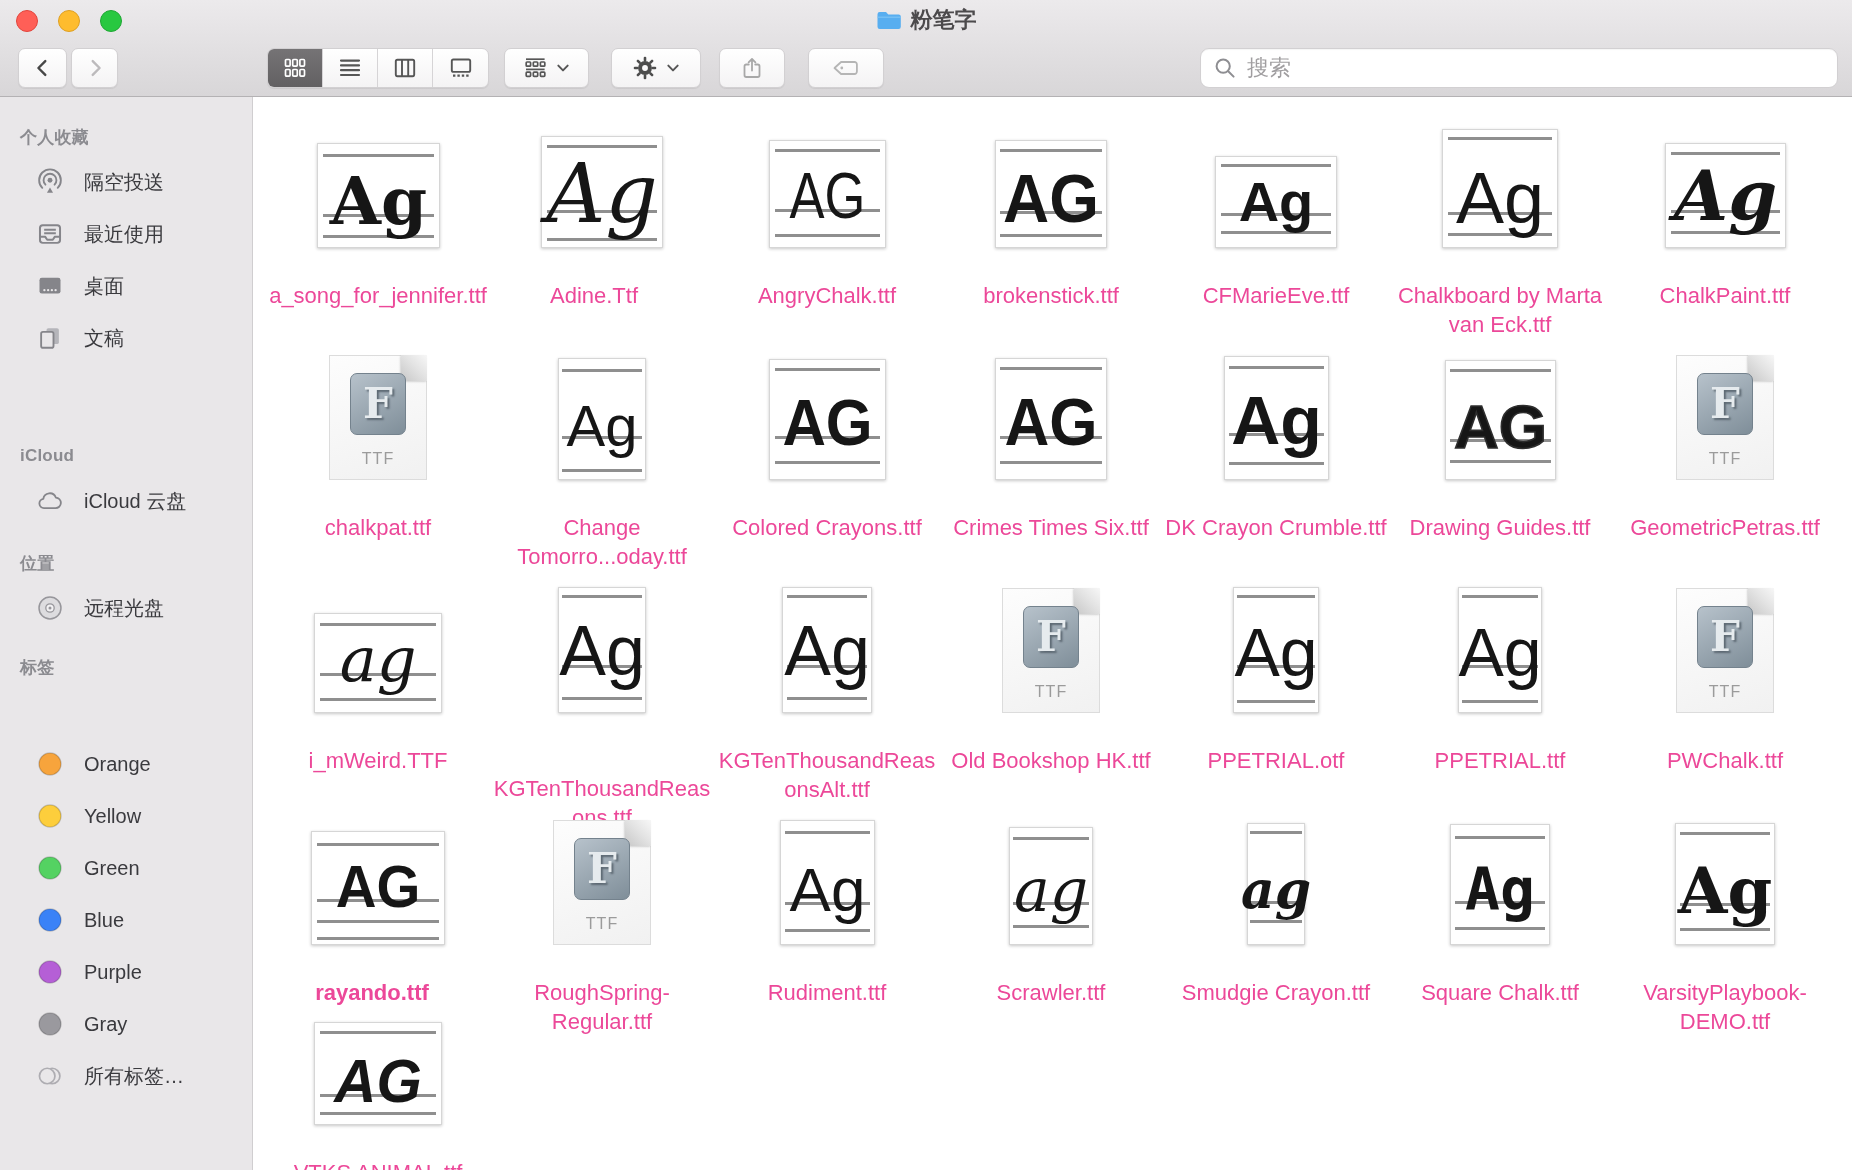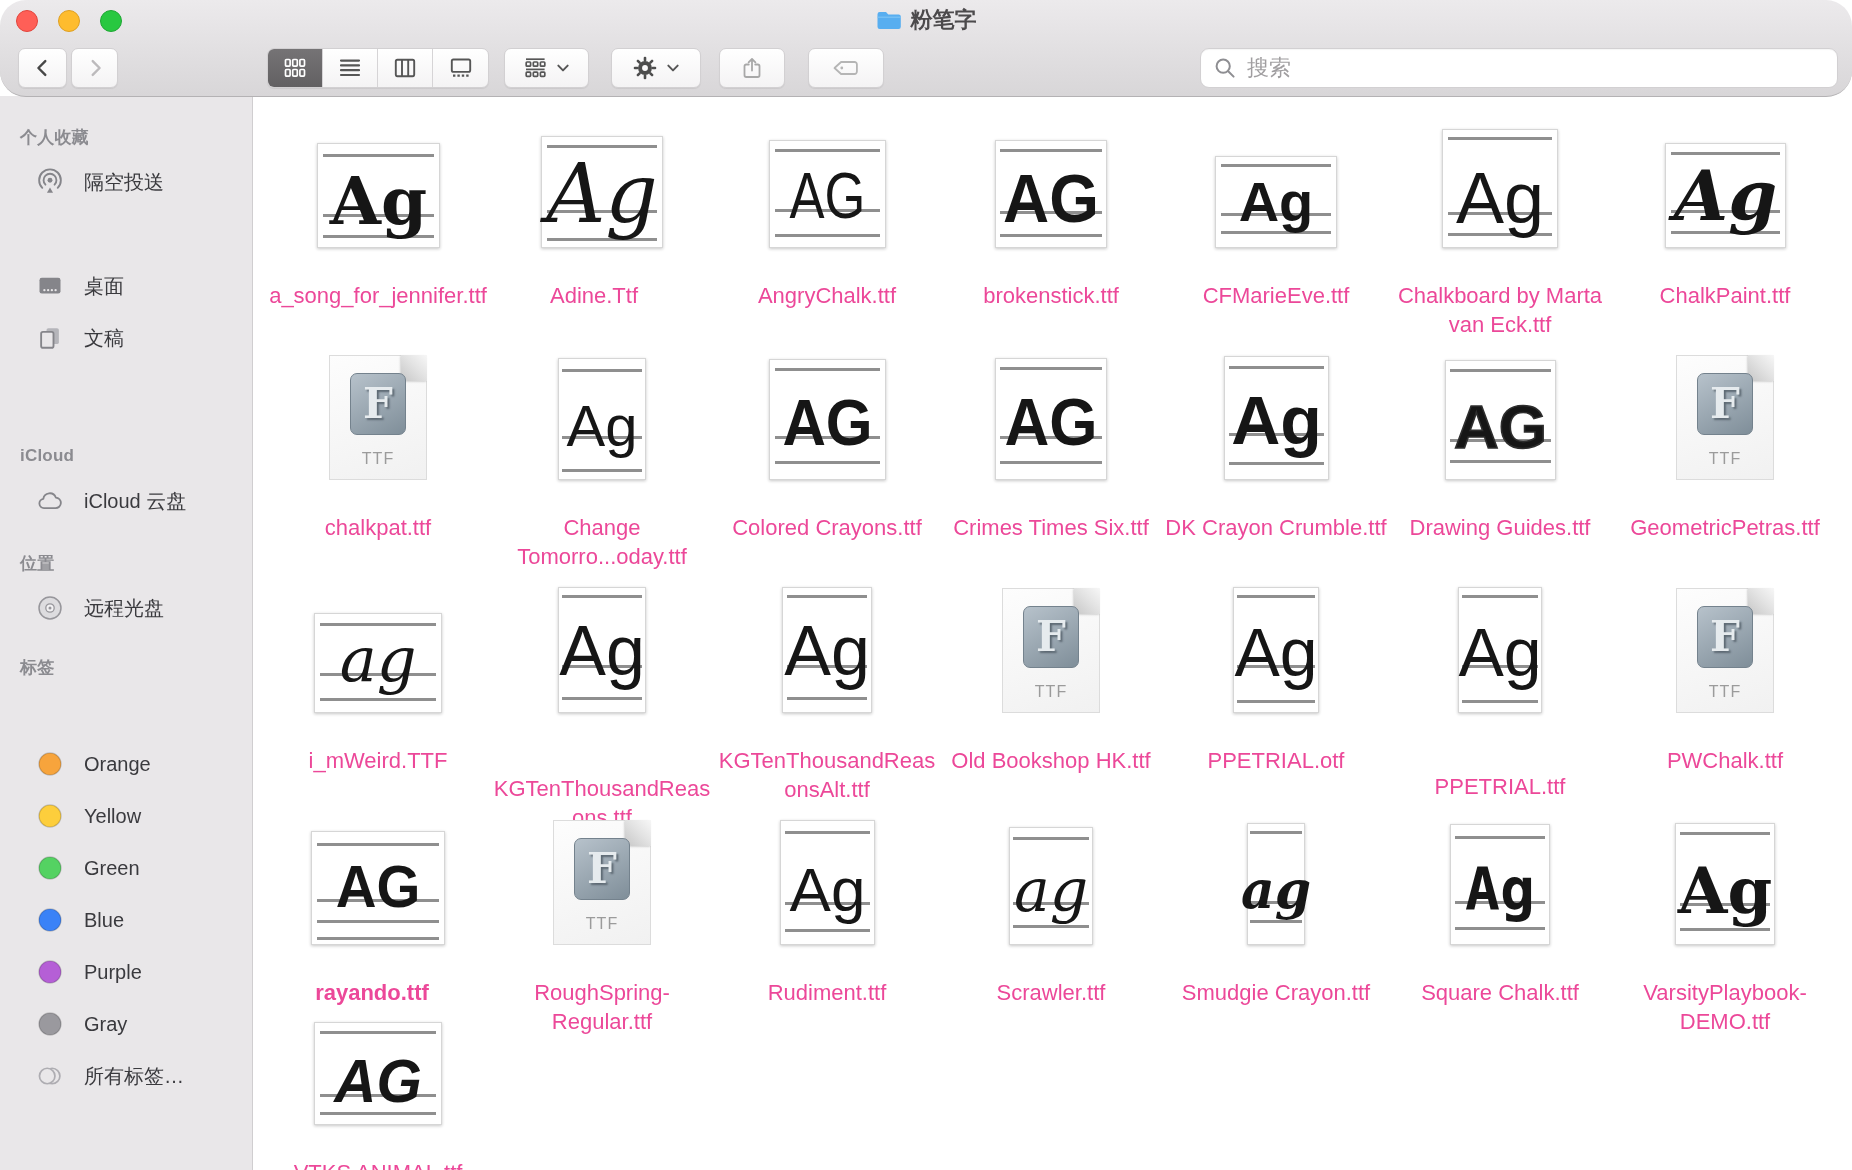--- a/index.html
+++ b/index.html
@@ -10,21 +10,20 @@
     -webkit-font-smoothing:antialiased;
   }
   .window{position:absolute;inset:0;}
 
   
   .header{
     position:absolute;left:0;top:0;width:1852px;height:96px;
     background:linear-gradient(#eceaec,#d8d6d8);
     border-bottom:1px solid #b4b2b4;
     z-index:30;
-    border-radius:26px;
   }
   .titlebar{position:absolute;left:0;top:0;width:100%;height:40px;}
   .traffic{position:absolute;left:16px;top:10px;display:flex;gap:20px;}
   .tl{width:22px;height:22px;border-radius:50%;box-sizing:border-box;}
   .tl.red{background:#ff5f57;border:1px solid #e2453c;}
   .tl.yellow{background:#febc2e;border:1px solid #dfa023;}
   .tl.green{background:#28c840;border:1px solid #1ea733;}
   .title{
     position:absolute;left:0;top:0;width:100%;height:40px;
     display:flex;align-items:center;justify-content:center;gap:8px;
@@ -319,20 +318,32 @@
             <g fill="none" stroke="#85858a" stroke-width="1.6" stroke-linecap="round">
               <circle cx="12" cy="10.5" r="2.1" fill="#85858a" stroke="none"></circle>
               <path d="M8.1 14.3a5.5 5.5 0 1 1 7.8 0"></path>
               <path d="M5.4 17a9.3 9.3 0 1 1 13.2 0"></path>
             </g>
             <path d="M9.4 21.2l2.6-4.4 2.6 4.4z" fill="#85858a"></path>
           </svg>
         </span>
         <span class="sb-label">隔空投送</span>
       </div>
+      <div class="sb-item" style="top: 138px;">
+        <span class="sb-ico">
+          <svg width="28" height="28" viewBox="0 0 24 24">
+            <g fill="none" stroke="#85858a" stroke-width="1.7" stroke-linejoin="round">
+              <rect x="3.4" y="4.4" width="17.2" height="15.2" rx="2.4"></rect>
+              <path d="M7 8.3h10M7 11.3h10"></path>
+              <path d="M3.4 14.3h4.4l1.8 2.6h4.8l1.8-2.6h4.4"></path>
+            </g>
+          </svg>
+        </span>
+        <span class="sb-label">最近使用</span>
+      </div>
       <div class="sb-item" style="top: 190px;">
         <span class="sb-ico">
           <svg width="28" height="28" viewBox="0 0 24 24">
             <rect x="3" y="5" width="18" height="13.4" rx="2" fill="#85858a"></rect>
             <circle cx="7.2" cy="15.6" r="1" fill="#e9e7e9"></circle>
             <circle cx="10.4" cy="15.6" r="1" fill="#e9e7e9"></circle>
             <circle cx="13.6" cy="15.6" r="1" fill="#e9e7e9"></circle>
             <circle cx="16.8" cy="15.6" r="1" fill="#e9e7e9"></circle>
           </svg>
         </span>
@@ -605,21 +616,21 @@
         </div>
         <div class="flabel" style="left: 1024px; top: 650px;">PPETRIAL.otf</div>
       </div>
       <div>
         <div class="card" style="left: 1206px; top: 491px; width: 84px; height: 126px;">
           <div class="pline" style="top: 6%;"></div>
           <div class="pline" style="top: 62%;"></div>
           <div class="pline" style="top: 90%;"></div>
           <div class="glyph g-hand" style="height: calc(62% + 14px); font-size: 68px;">Ag</div>
         </div>
-        <div class="flabel" style="left: 1248px; top: 650px; margin-top: 26px;">PPETRIAL.ttf</div>
+        <div class="flabel" style="left: 1248px; top: 650px;">PPETRIAL.ttf</div>
       </div>
       <div>
         <div class="ttfdoc" style="left: 1424px; top: 492px; width: 98px; height: 125px;">
           <div class="page"></div>
           <div class="fold"></div>
           <div class="tile">
             <span>F</span>
           </div>
           <div class="cap">TTF</div>
         </div>

